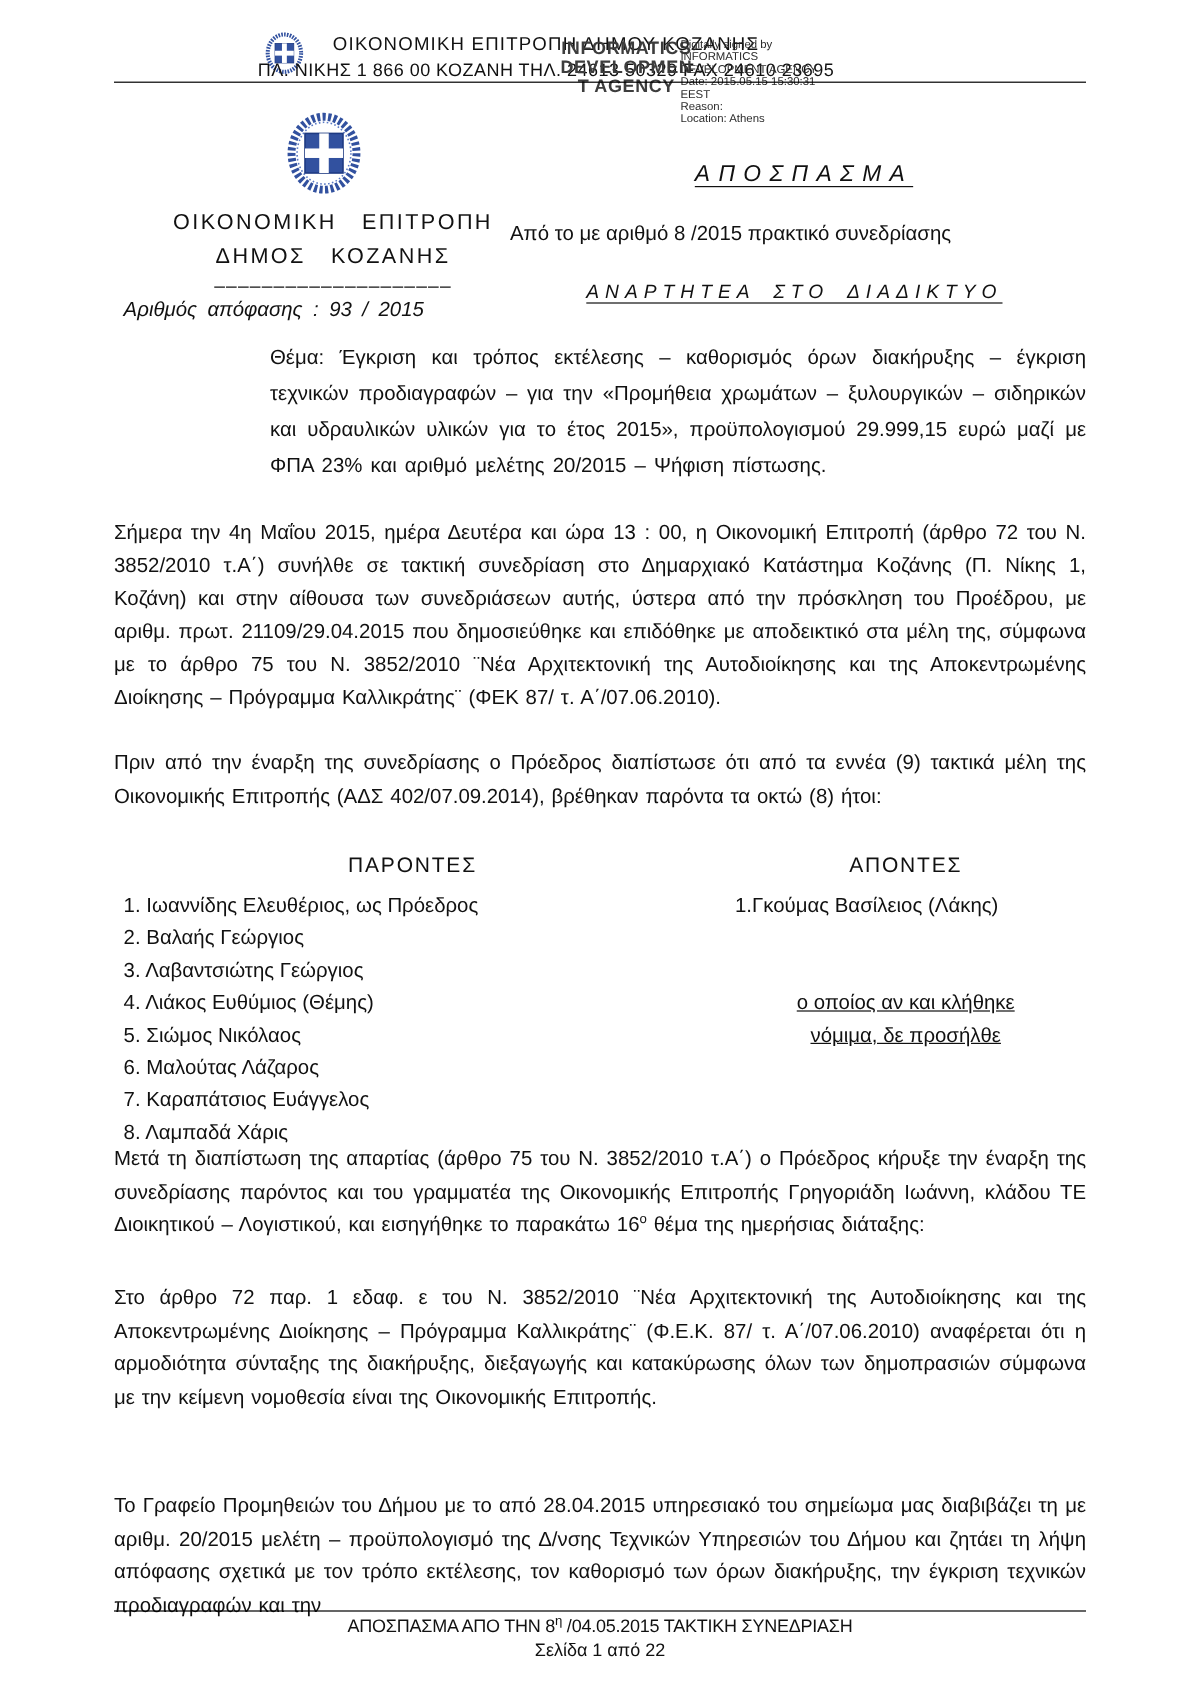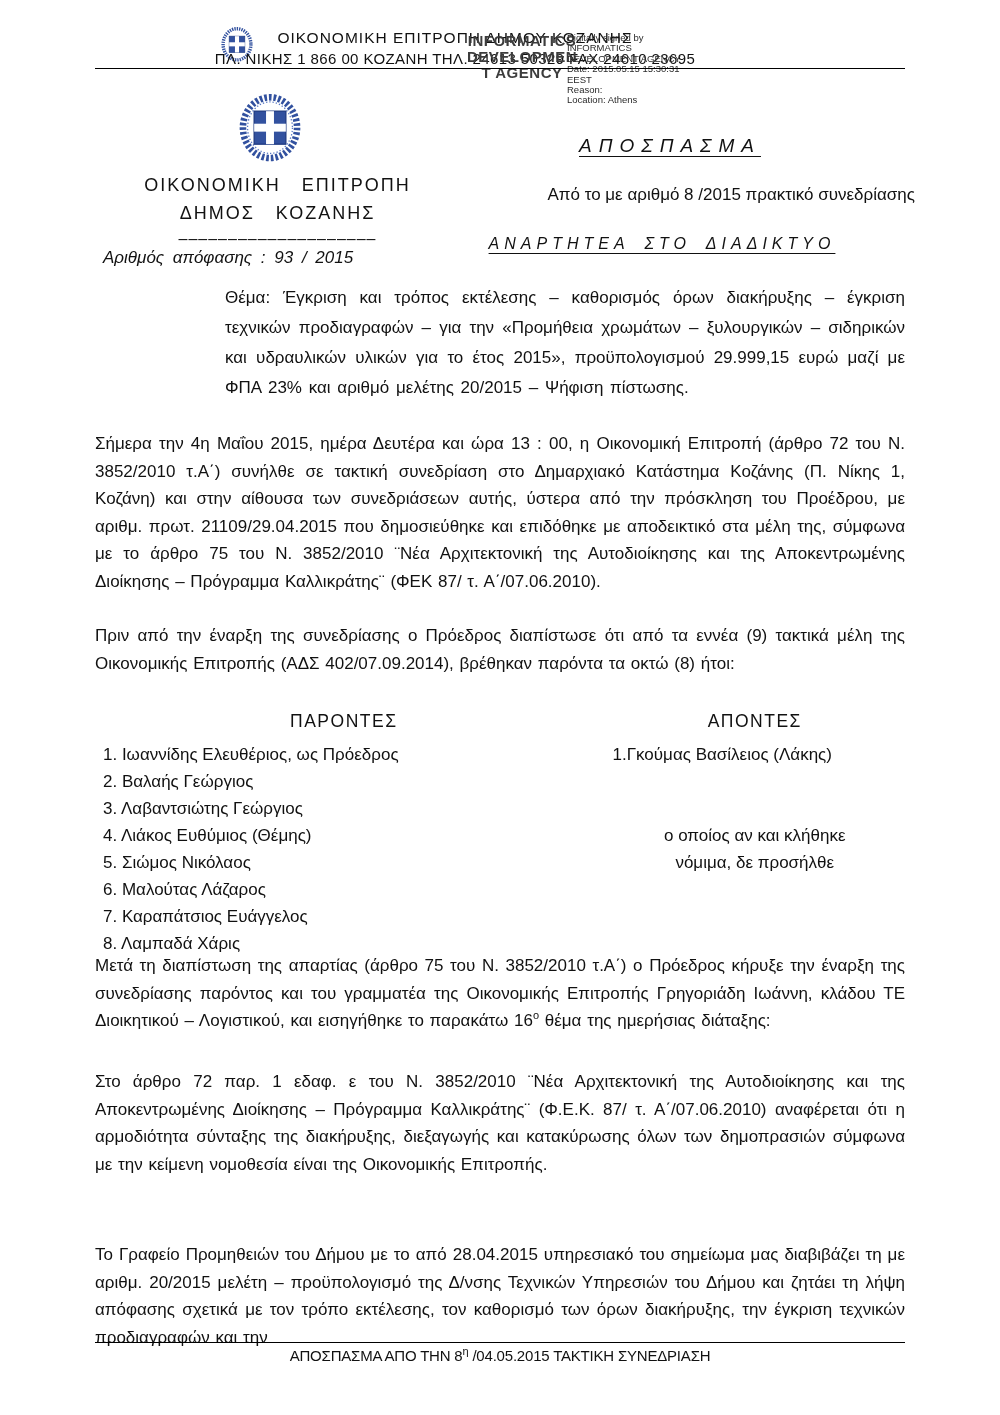--- a/index.html
+++ b/index.html
@@ -25,21 +25,21 @@
     font-size:9.5px;line-height:10.4px;color:#2b2b2b;}
   
   .state-emblem{position:absolute;left:237px;top:92px;width:66px;height:74px;}
   .lh-block{position:absolute;left:120px;top:171px;width:315px;text-align:center;}
   .lh-line{font-size:18px;letter-spacing:2px;word-spacing:14px;line-height:28px;}
   .lh-dashes{font-size:16px;letter-spacing:1px;line-height:24px;white-space:nowrap;}
   
   .apospasma{position:absolute;left:500px;top:135px;width:340px;text-align:center;
     font-style:italic;font-size:19px;letter-spacing:7px;text-decoration:underline;
     text-underline-offset:4px;}
-  .subtitle{position:absolute;left:425px;top:185px;width:490px;text-align:right;font-size:17px;}
+  .subtitle{position:absolute;left:425px;top:185px;width:490px;text-align:left;font-size:17px;}
   .decision-no{position:absolute;left:103px;top:248px;font-style:italic;font-size:17px;
     word-spacing:4px;}
   .anartitea{position:absolute;left:432px;top:235px;width:460px;text-align:center;
     font-style:italic;font-size:16px;letter-spacing:5px;word-spacing:6px;
     text-decoration:underline;text-underline-offset:4px;white-space:nowrap;}
   
   .subject{position:absolute;left:225px;top:283px;width:680px;
     font-size:17px;line-height:30px;text-align:justify;word-spacing:2px;}
   .para{position:absolute;left:95px;width:810px;font-size:17px;line-height:27.5px;
     text-align:justify;word-spacing:1px;}
@@ -50,21 +50,21 @@
   .p5{top:1210px;margin-top:31px;}
   sup{font-size:11px;line-height:0;}
   
   .attendance{position:absolute;left:95px;top:708px;width:810px;display:flex;gap:12px;}
   .col-present{width:505px;}
   .col-absent{width:305px;}
   .att-header{text-align:center;font-size:17.5px;letter-spacing:1.5px;line-height:27px;
     margin-bottom:6px;}
   .att-item{font-size:17px;line-height:27px;padding-left:8px;white-space:nowrap;}
   .att-spacer{height:54px;}
-  .att-note{font-size:17px;line-height:27px;text-align:center;}
+  .att-note{font-size:17px;line-height:27px;text-align:center;text-decoration:underline;}
   
   .footer-rule{position:absolute;left:95px;top:1342px;width:810px;border-top:1.2px solid #000;}
   .footer-line1{position:absolute;left:95px;top:1347px;width:810px;text-align:center;
     font-size:15px;letter-spacing:-0.2px;}
   .footer-line2{position:absolute;left:95px;top:1367px;width:810px;text-align:center;
     font-size:15px;}
 </style>
 </head>
 <body>
 
@@ -148,14 +148,15 @@
     </div>
   </div>
 
   <div class="para p3"><span>Μετά τη διαπίστωση της απαρτίας (άρθρο 75 του Ν. 3852/2010 τ.Α΄) ο Πρόεδρος κήρυξε την έναρξη της συνεδρίασης παρόντος και του γραμματέα της Οικονομικής Επιτροπής Γρηγοριάδη Ιωάννη, κλάδου ΤΕ Διοικητικού – Λογιστικού, και εισηγήθηκε το παρακάτω 16</span><sup>ο</sup><span> θέμα της ημερήσιας διάταξης:</span></div>
 
   <div class="para p4">Στο άρθρο 72 παρ. 1 εδαφ. ε του Ν. 3852/2010 ¨Νέα Αρχιτεκτονική της Αυτοδιοίκησης και της Αποκεντρωμένης Διοίκησης – Πρόγραμμα Καλλικράτης¨ (Φ.Ε.Κ. 87/ τ. Α΄/07.06.2010) αναφέρεται ότι η αρμοδιότητα σύνταξης της διακήρυξης, διεξαγωγής και κατακύρωσης όλων των δημοπρασιών σύμφωνα με την κείμενη νομοθεσία είναι της Οικονομικής Επιτροπής.</div>
   <div class="para p5">Το Γραφείο Προμηθειών του Δήμου με το από 28.04.2015 υπηρεσιακό του σημείωμα μας διαβιβάζει τη με αριθμ. 20/2015 μελέτη – προϋπολογισμό της Δ/νσης Τεχνικών Υπηρεσιών του Δήμου και ζητάει τη λήψη απόφασης σχετικά με τον τρόπο εκτέλεσης, τον καθορισμό των όρων διακήρυξης, την έγκριση τεχνικών προδιαγραφών και την</div>
 
   <div class="footer-rule"></div>
   <div class="footer-line1"><span>ΑΠΟΣΠΑΣΜΑ ΑΠΟ ΤΗΝ 8</span><sup>η</sup><span> /04.05.2015  ΤΑΚΤΙΚΗ ΣΥΝΕΔΡΙΑΣΗ</span></div>
+  <div class="footer-line2">Σελίδα 1 από 22</div>
 
 </div>
 
 </body></html>

